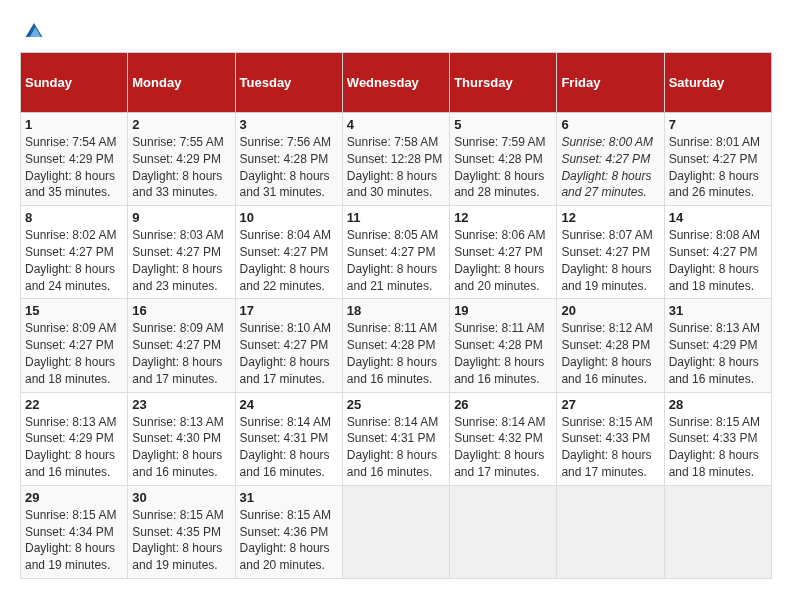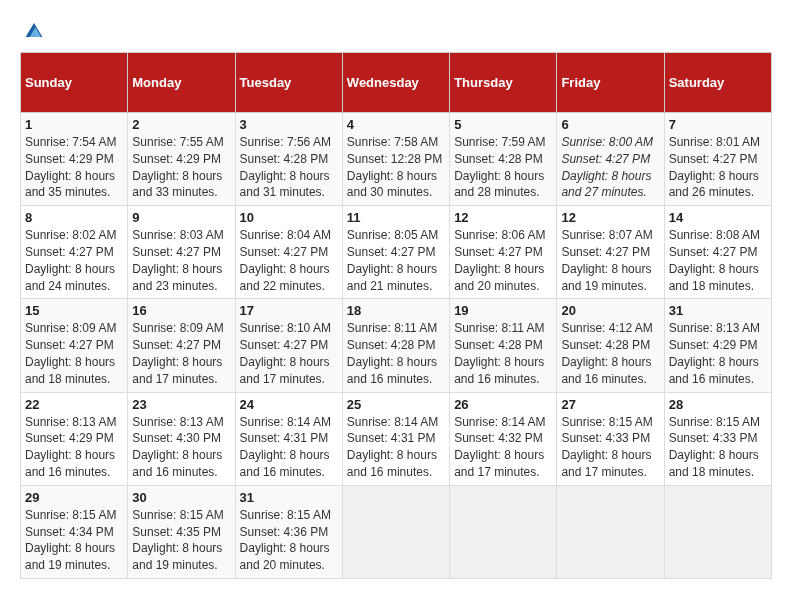--- a/index.html
+++ b/index.html
@@ -175,21 +175,21 @@
 Daylight: 8 hours and 17 minutes.</span></td>
         <td><span class="day-num">17</span><span class="cell-text" style="white-space: pre-line;">Sunrise: 8:10 AM
 Sunset: 4:27 PM
 Daylight: 8 hours and 17 minutes.</span></td>
         <td><span class="day-num">18</span><span class="cell-text" style="white-space: pre-line;">Sunrise: 8:11 AM
 Sunset: 4:28 PM
 Daylight: 8 hours and 16 minutes.</span></td>
         <td><span class="day-num">19</span><span class="cell-text" style="white-space: pre-line;">Sunrise: 8:11 AM
 Sunset: 4:28 PM
 Daylight: 8 hours and 16 minutes.</span></td>
-        <td><span class="day-num">20</span><span class="cell-text" style="white-space: pre-line;">Sunrise: 4:12 AM
+        <td><span class="day-num">20</span><span class="cell-text" style="white-space: pre-line;">Sunrise: 8:12 AM
 Sunset: 4:28 PM
 Daylight: 8 hours and 16 minutes.</span></td>
         <td><span class="day-num">31</span><span class="cell-text" style="white-space: pre-line;">Sunrise: 8:13 AM
 Sunset: 4:29 PM
 Daylight: 8 hours and 16 minutes.</span></td>
       </tr>
       <tr>
         <td><span class="day-num">22</span><span class="cell-text" style="white-space: pre-line;">Sunrise: 8:13 AM
 Sunset: 4:29 PM
 Daylight: 8 hours and 16 minutes.</span></td>

